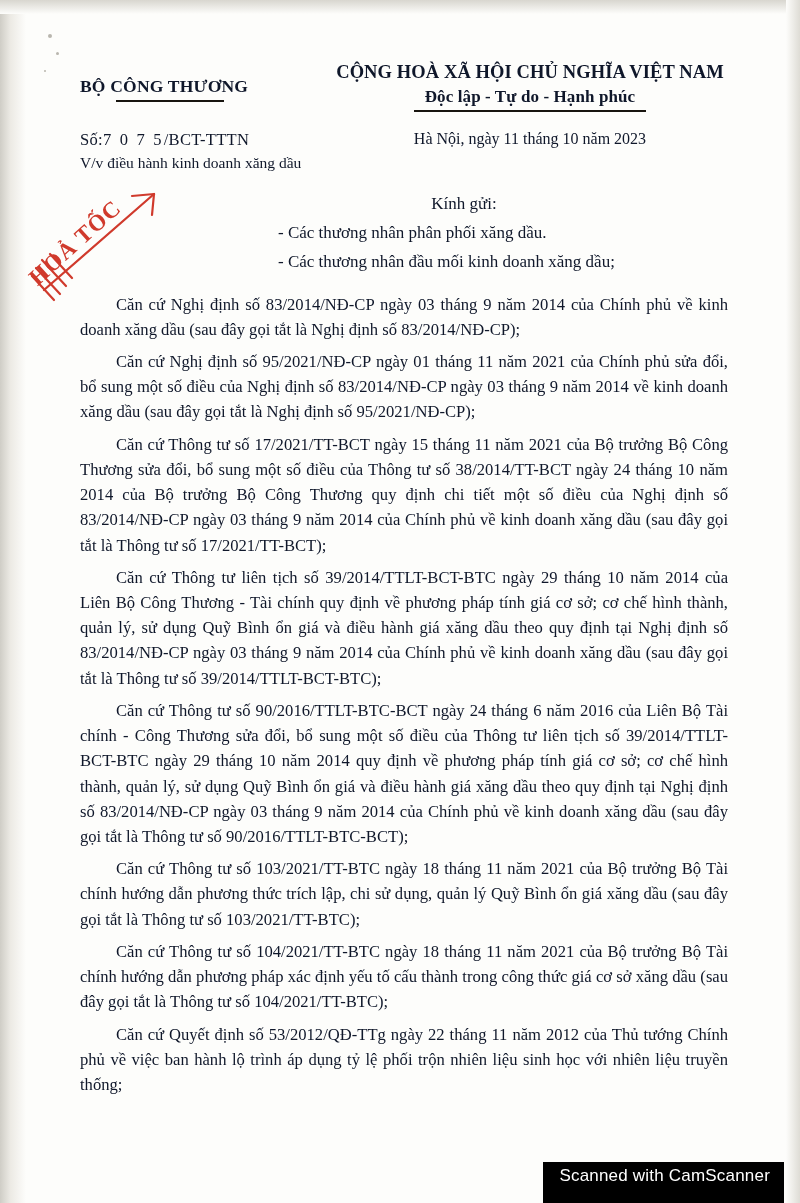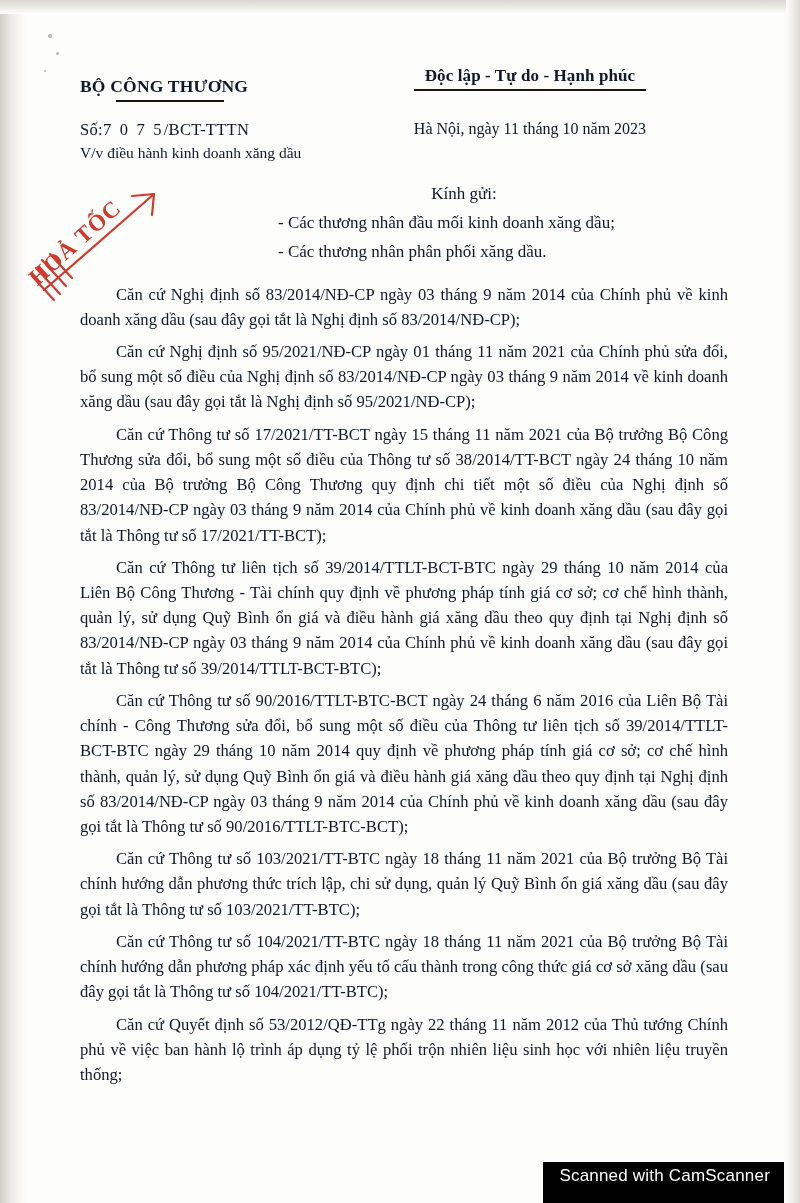--- a/index.html
+++ b/index.html
@@ -221,41 +221,42 @@
   </div>
 
   <div class="content">
 
     <div class="header">
       <div class="header-left">
         <div class="org-name">BỘ CÔNG THƯƠNG</div>
         <div class="org-rule"></div>
       </div>
       <div class="header-right">
+        <div class="nation-name">CỘNG HOÀ XÃ HỘI CHỦ NGHĨA VIỆT NAM</div>
         <div class="motto">Độc lập - Tự do - Hạnh phúc</div>
         <div class="motto-rule"></div>
       </div>
     </div>
 
     <div class="header-block2">
       <div class="left">
         <div class="doc-number">
           <span>Số:</span><span class="digits">7 0 7 5</span><span>/BCT-TTTN</span>
         </div>
         <div class="subject">V/v điều hành kinh doanh xăng dầu</div>
       </div>
       <div class="right">
         <div class="place-date">Hà Nội, ngày 11 tháng 10 năm 2023</div>
       </div>
     </div>
 
     <div class="recipients">
       <div class="to-label">Kính gửi:</div>
+      <div class="recipient-line">- Các thương nhân phân phối xăng dầu.</div>
       <div class="recipient-line">- Các thương nhân đầu mối kinh doanh xăng dầu;</div>
-      <div class="recipient-line">- Các thương nhân phân phối xăng dầu.</div>
     </div>
 
     <div class="body-text">
       <p class="para">Căn cứ Nghị định số 83/2014/NĐ-CP ngày 03 tháng 9 năm 2014 của Chính phủ về kinh doanh xăng dầu (sau đây gọi tắt là Nghị định số 83/2014/NĐ-CP);</p>
       <p class="para">Căn cứ Nghị định số 95/2021/NĐ-CP ngày 01 tháng 11 năm 2021 của Chính phủ sửa đổi, bổ sung một số điều của Nghị định số 83/2014/NĐ-CP ngày 03 tháng 9 năm 2014 về kinh doanh xăng dầu (sau đây gọi tắt là Nghị định số 95/2021/NĐ-CP);</p>
       <p class="para">Căn cứ Thông tư số 17/2021/TT-BCT ngày 15 tháng 11 năm 2021 của Bộ trưởng Bộ Công Thương sửa đổi, bổ sung một số điều của Thông tư số 38/2014/TT-BCT ngày 24 tháng 10 năm 2014 của Bộ trưởng Bộ Công Thương quy định chi tiết một số điều của Nghị định số 83/2014/NĐ-CP ngày 03 tháng 9 năm 2014 của Chính phủ về kinh doanh xăng dầu (sau đây gọi tắt là Thông tư số 17/2021/TT-BCT);</p>
       <p class="para">Căn cứ Thông tư liên tịch số 39/2014/TTLT-BCT-BTC ngày 29 tháng 10 năm 2014 của Liên Bộ Công Thương - Tài chính quy định về phương pháp tính giá cơ sở; cơ chế hình thành, quản lý, sử dụng Quỹ Bình ổn giá và điều hành giá xăng dầu theo quy định tại Nghị định số 83/2014/NĐ-CP ngày 03 tháng 9 năm 2014 của Chính phủ về kinh doanh xăng dầu (sau đây gọi tắt là Thông tư số 39/2014/TTLT-BCT-BTC);</p>
       <p class="para">Căn cứ Thông tư số 90/2016/TTLT-BTC-BCT ngày 24 tháng 6 năm 2016 của Liên Bộ Tài chính - Công Thương sửa đổi, bổ sung một số điều của Thông tư liên tịch số 39/2014/TTLT-BCT-BTC ngày 29 tháng 10 năm 2014 quy định về phương pháp tính giá cơ sở; cơ chế hình thành, quản lý, sử dụng Quỹ Bình ổn giá và điều hành giá xăng dầu theo quy định tại Nghị định số 83/2014/NĐ-CP ngày 03 tháng 9 năm 2014 của Chính phủ về kinh doanh xăng dầu (sau đây gọi tắt là Thông tư số 90/2016/TTLT-BTC-BCT);</p>
       <p class="para">Căn cứ Thông tư số 103/2021/TT-BTC ngày 18 tháng 11 năm 2021 của Bộ trưởng Bộ Tài chính hướng dẫn phương thức trích lập, chi sử dụng, quản lý Quỹ Bình ổn giá xăng dầu (sau đây gọi tắt là Thông tư số 103/2021/TT-BTC);</p>
       <p class="para">Căn cứ Thông tư số 104/2021/TT-BTC ngày 18 tháng 11 năm 2021 của Bộ trưởng Bộ Tài chính hướng dẫn phương pháp xác định yếu tố cấu thành trong công thức giá cơ sở xăng dầu (sau đây gọi tắt là Thông tư số 104/2021/TT-BTC);</p>

